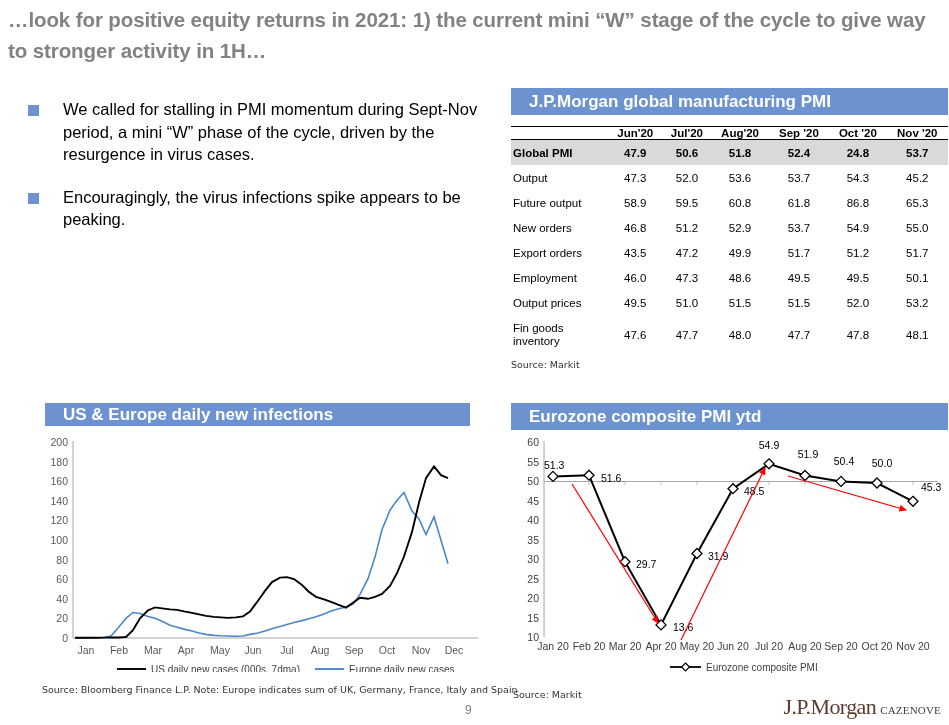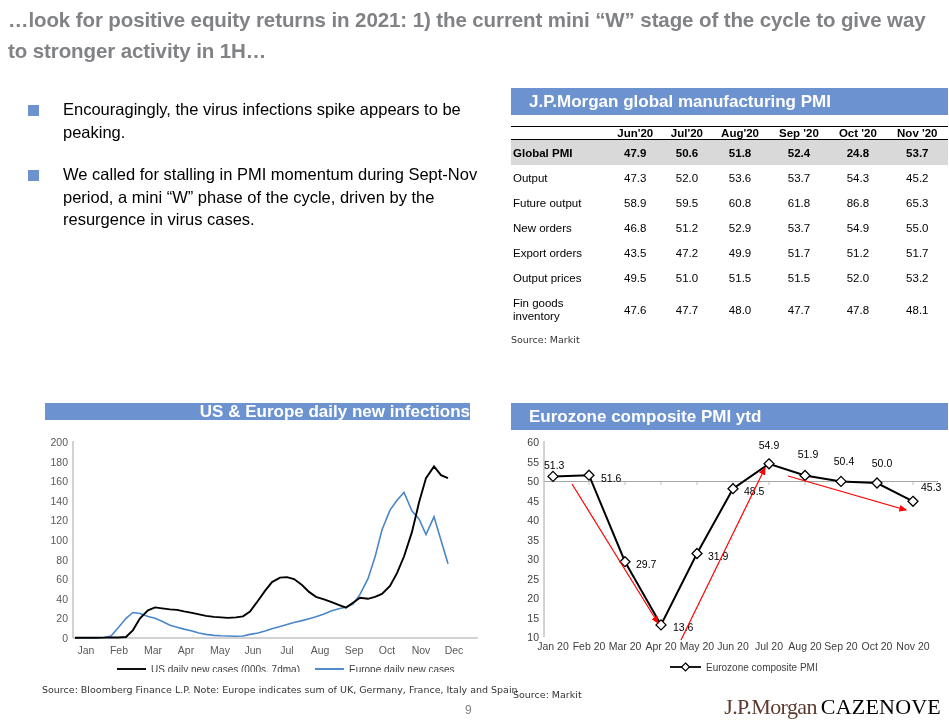--- a/index.html
+++ b/index.html
@@ -29,21 +29,21 @@
   }
 
   
   .panel-header{
     position:absolute;background:#6c93cf;color:#ffffff;
     font-weight:bold;font-size:17px;
     display:flex;align-items:center;padding-left:18px;
     box-sizing:border-box;
   }
   #pmi-header{left:511px;top:88px;width:437px;height:27px;}
-  #infections-header{left:45px;top:403px;width:425px;height:17px;justify-content:flex-end;}
+  #infections-header{left:45px;top:403px;width:425px;height:23px;}
   #eurozone-header{left:511px;top:403px;width:437px;height:27px;}
 
   
   #pmi-table-wrap{position:absolute;left:511px;top:126px;width:437px;}
   table.pmi{border-collapse:collapse;width:437px;font-size:11.5px;color:#000;}
   table.pmi td,table.pmi th{padding:0;}
   .tbl-toprule{border-top:1.6px solid #000;height:0;}
   .summary-row td{
     text-align:center;font-weight:bold;font-size:11.5px;
     padding:9px 0 7px 0;
@@ -86,37 +86,37 @@
   
   #page-number{
     position:absolute;left:465px;top:703px;font-size:12px;color:#808285;
   }
   #logo{
     position:absolute;right:8px;top:694px;
     font-family:"Liberation Serif","DejaVu Serif",serif;
     white-space:nowrap;
   }
   #logo .jpm{font-size:22px;color:#5c3a2e;letter-spacing:-0.6px;}
-  #logo .caz{font-size:22px;color:#000000;letter-spacing:0.2px;margin-left:4px;}
+  #logo .caz{font-size:11px;color:#404040;letter-spacing:0.2px;margin-left:4px;}
 </style>
 </head>
 <body>
 
 <div class="slide">
 
   <div id="slide-title">…look for positive equity returns in 2021: 1) the current mini “W” stage of the cycle to give way to stronger activity in 1H…</div>
 
   <div id="bullets">
     <div class="bullet">
       <span class="bullet-marker"></span>
-      <span class="bullet-text">Encouragingly, the virus infections spike appears to be peaking.</span>
+      <span class="bullet-text">We called for stalling in PMI momentum during Sept-Nov period, a mini “W” phase of the cycle, driven by the resurgence in virus cases.</span>
     </div>
     <div class="bullet">
       <span class="bullet-marker"></span>
-      <span class="bullet-text">We called for stalling in PMI momentum during Sept-Nov period, a mini “W” phase of the cycle, driven by the resurgence in virus cases.</span>
+      <span class="bullet-text">Encouragingly, the virus infections spike appears to be peaking.</span>
     </div>
   </div>
 
   <div class="panel-header" id="pmi-header">
     <span>J.P.Morgan global manufacturing PMI</span>
   </div>
 
   <div id="pmi-table-wrap">
     <div class="tbl-toprule"></div>
     <table class="pmi">
@@ -173,20 +173,29 @@
         <tr class="data">
           <td class="lbl c1">Export orders</td>
           <td>43.5</td>
           <td>47.2</td>
           <td>49.9</td>
           <td>51.7</td>
           <td>51.2</td>
           <td>51.7</td>
         </tr>
         <tr class="data">
+          <td class="lbl c1">Employment</td>
+          <td>46.0</td>
+          <td>47.3</td>
+          <td>48.6</td>
+          <td>49.5</td>
+          <td>49.5</td>
+          <td>50.1</td>
+        </tr>
+        <tr class="data">
           <td class="lbl c1">Output prices</td>
           <td>49.5</td>
           <td>51.0</td>
           <td>51.5</td>
           <td>51.5</td>
           <td>52.0</td>
           <td>53.2</td>
         </tr>
         <tr class="data">
           <td class="lbl c1 two-line-lbl">Fin goods inventory</td>

